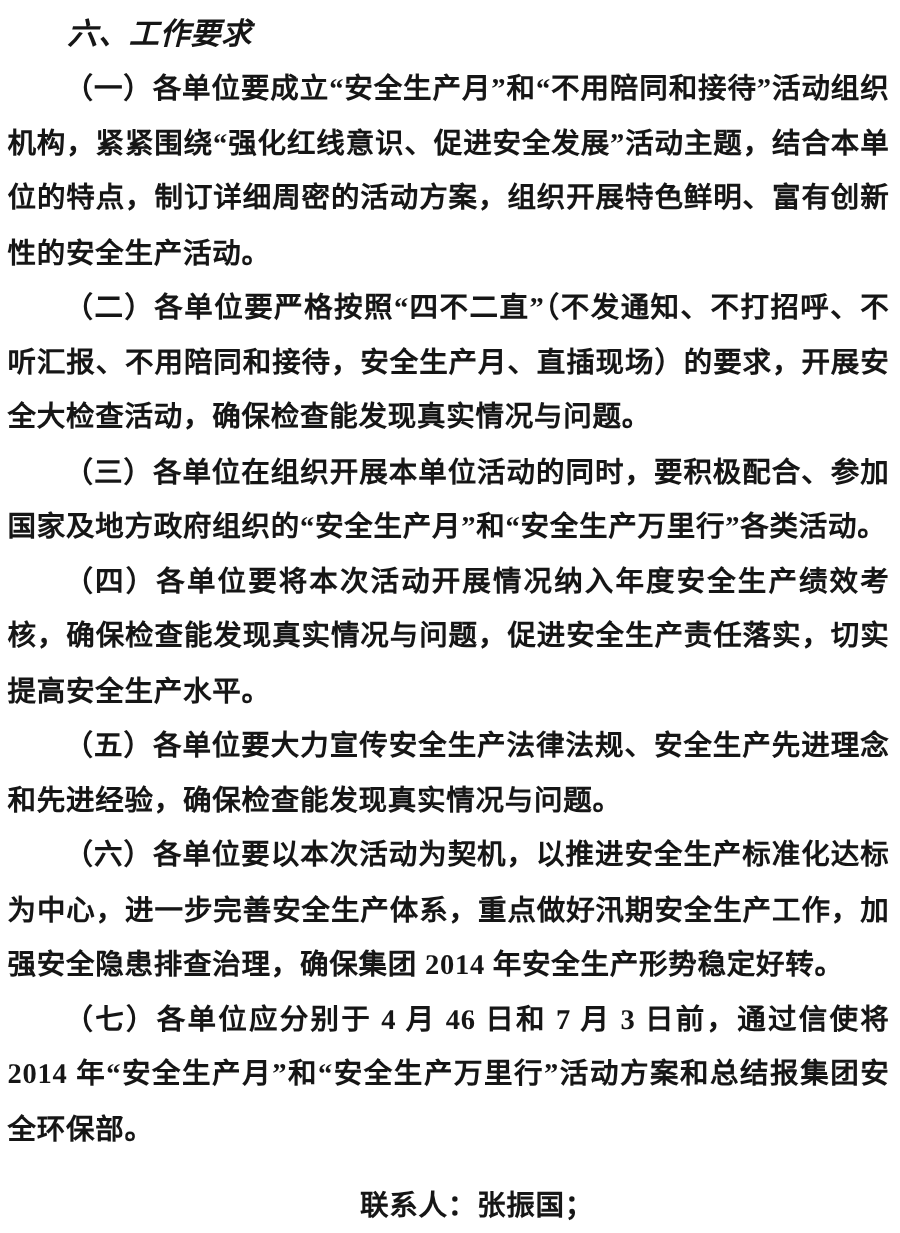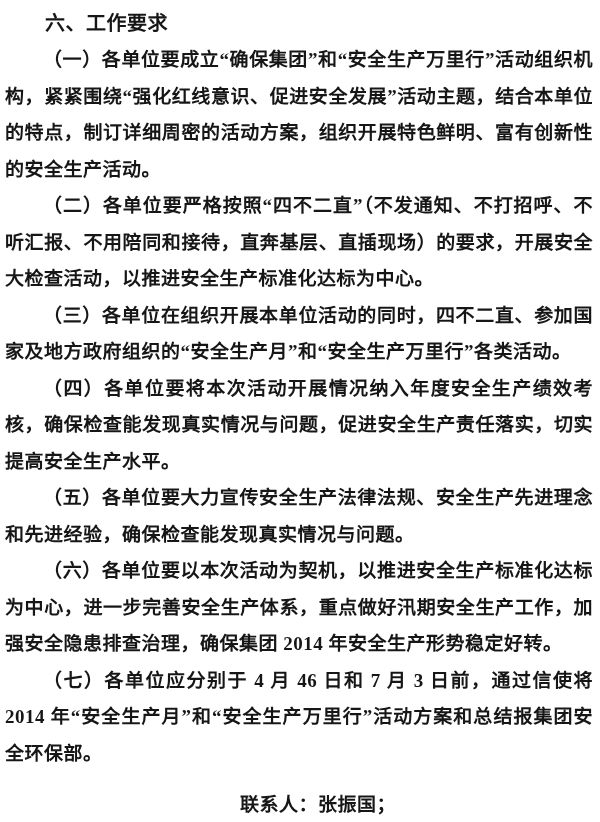--- a/index.html
+++ b/index.html
@@ -27,42 +27,43 @@
     letter-spacing: 0.5px;
   }
   .doc-heading {
     margin: 0;
     font-family: "Liberation Sans", "DejaVu Sans", sans-serif;
     font-size: 20px;
     font-weight: 700;
     line-height: 37px;
     text-indent: 2em;
     text-align: left;
+    font-style: italic;
   }
   .doc-para {
     margin: 0;
     text-indent: 2em;
   }
   .doc-contact {
     margin: 15px 0 0 0;
     text-indent: 2em;
     text-align: center;
   }
 </style>
 </head>
 <body>
 
 <div class="page">
   <h1 class="doc-heading">六、工作要求</h1>
 
-  <p class="doc-para">（一）各单位要成立“确保集团”和“安全生产万里行”活动组织机构，紧紧围绕“强化红线意识、促进安全发展”活动主题，结合本单位的特点，制订详细周密的活动方案，组织开展特色鲜明、富有创新性的安全生产活动。</p>
+  <p class="doc-para">（一）各单位要成立“安全生产月”和“不用陪同和接待”活动组织机构，紧紧围绕“强化红线意识、促进安全发展”活动主题，结合本单位的特点，制订详细周密的活动方案，组织开展特色鲜明、富有创新性的安全生产活动。</p>
 
-  <p class="doc-para">（二）各单位要严格按照“四不二直”（不发通知、不打招呼、不听汇报、不用陪同和接待，直奔基层、直插现场）的要求，开展安全大检查活动，以推进安全生产标准化达标为中心。</p>
+  <p class="doc-para">（二）各单位要严格按照“四不二直”（不发通知、不打招呼、不听汇报、不用陪同和接待，安全生产月、直插现场）的要求，开展安全大检查活动，确保检查能发现真实情况与问题。</p>
 
-  <p class="doc-para">（三）各单位在组织开展本单位活动的同时，四不二直、参加国家及地方政府组织的“安全生产月”和“安全生产万里行”各类活动。</p>
+  <p class="doc-para">（三）各单位在组织开展本单位活动的同时，要积极配合、参加国家及地方政府组织的“安全生产月”和“安全生产万里行”各类活动。</p>
 
   <p class="doc-para">（四）各单位要将本次活动开展情况纳入年度安全生产绩效考核，确保检查能发现真实情况与问题，促进安全生产责任落实，切实提高安全生产水平。</p>
 
   <p class="doc-para">（五）各单位要大力宣传安全生产法律法规、安全生产先进理念和先进经验，确保检查能发现真实情况与问题。</p>
 
   <p class="doc-para">（六）各单位要以本次活动为契机，以推进安全生产标准化达标为中心，进一步完善安全生产体系，重点做好汛期安全生产工作，加强安全隐患排查治理，确保集团 2014 年安全生产形势稳定好转。</p>
 
   <p class="doc-para">（七）各单位应分别于 4 月 46 日和 7 月 3 日前，通过信使将 2014 年“安全生产月”和“安全生产万里行”活动方案和总结报集团安全环保部。</p>
 
   <p class="doc-contact">联系人：张振国；</p>

